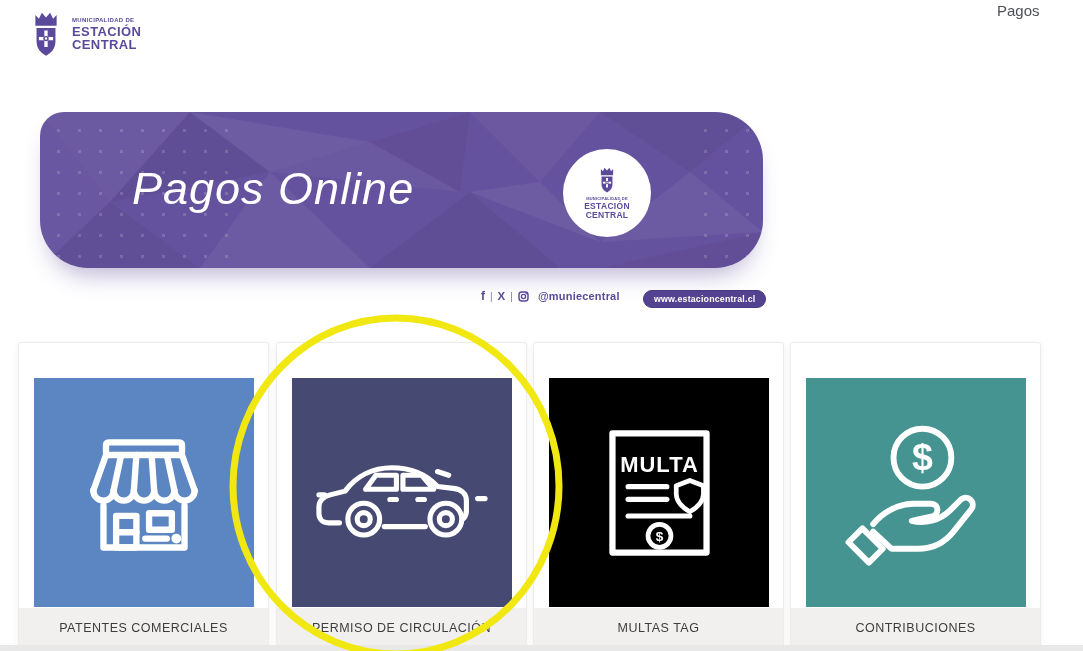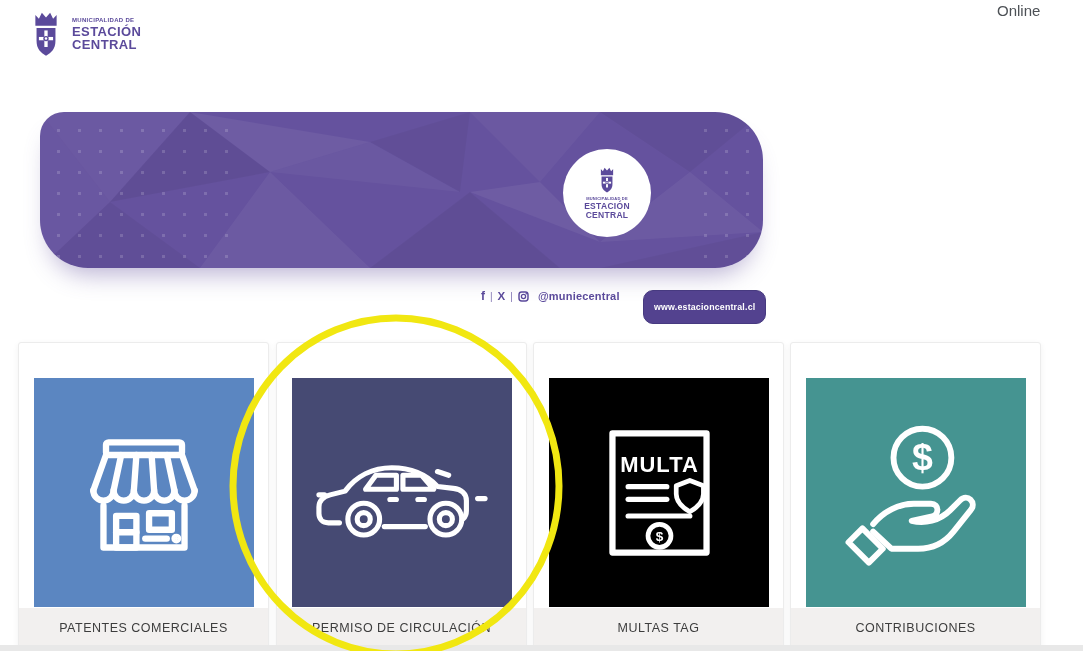--- a/index.html
+++ b/index.html
@@ -39,21 +39,21 @@
   .badge-text { color:#5b4a9b; text-align:center; line-height:1.15; margin-top:2px; }
   .badge-text .l1 { font-size:4px; font-weight:bold; letter-spacing:.2px; }
   .badge-text .l2, .badge-text .l3 { font-size:8.5px; font-weight:bold; letter-spacing:.3px; }
 
   
   .social { position:absolute; left:481px; top:288px; height:16px; display:flex; align-items:center; gap:5px; color:#5b4a9b; }
   .social .glyph { font-weight:bold; font-size:12px; cursor:pointer; }
   .social .sep { font-size:10px; opacity:.75; }
   .social .handle { font-size:11px; font-weight:bold; letter-spacing:.2px; margin-left:4px; }
   .pill {
-    position:absolute; left:643px; top:290px; height:14px; padding:16px 10px;
+    position:absolute; left:643px; top:290px; height:14px; padding:8px 10px;
     display:flex; align-items:center; border-radius:10px; border:1px solid #473a80;
     color:#fff; font-size:8.8px; font-weight:bold; letter-spacing:.2px; cursor:pointer;
   }
 
   
   .card {
     position:absolute; top:342px; width:251px; height:320px; background:#fff;
     border:1px solid #ececec; border-radius:3px; box-shadow:0 2px 6px rgba(0,0,0,.06); cursor:pointer;
   }
   .card.c1 { left:18px; }  .card.c2 { left:276px; }  .card.c3 { left:533px; }  .card.c4 { left:790px; }
@@ -87,41 +87,42 @@
       <circle cx="30" cy="51.8" r="4.6" fill="#5b4a9b"></circle>
       <circle cx="30" cy="51.8" r="2.1" fill="#fff"></circle>
     </svg>
     <div class="hdr-logo-text">
       <div class="l1">MUNICIPALIDAD DE</div>
       <div class="l2">ESTACIÓN</div>
       <div class="l3">CENTRAL</div>
     </div>
   </div>
 
-  <div class="nav-home">Online</div>
+  <div class="nav-home">Pagos</div>
 
   <div class="banner" style="background: rgb(101, 82, 158);">
     <svg class="facets" width="723" height="156">
       <polygon points="0,0 150,0 70,90" fill="rgba(255,255,255,.045)"></polygon>
       <polygon points="150,0 70,90 230,60" fill="rgba(0,0,0,.05)"></polygon>
       <polygon points="230,60 150,0 330,30" fill="rgba(255,255,255,.06)"></polygon>
       <polygon points="0,0 0,156 70,90" fill="rgba(255,255,255,.03)"></polygon>
       <polygon points="70,90 0,156 160,156" fill="rgba(0,0,0,.045)"></polygon>
       <polygon points="160,156 230,60 330,156" fill="rgba(255,255,255,.05)"></polygon>
       <polygon points="330,30 430,0 420,80" fill="rgba(0,0,0,.04)"></polygon>
       <polygon points="230,60 330,30 420,80" fill="rgba(255,255,255,.035)"></polygon>
       <polygon points="330,156 430,80 520,156" fill="rgba(0,0,0,.05)"></polygon>
       <polygon points="430,0 560,0 500,70" fill="rgba(255,255,255,.04)"></polygon>
       <polygon points="500,70 560,130 430,80" fill="rgba(255,255,255,.06)"></polygon>
       <polygon points="560,0 723,0 650,60" fill="rgba(0,0,0,.045)"></polygon>
       <polygon points="650,60 723,120 560,130" fill="rgba(255,255,255,.05)"></polygon>
       <polygon points="723,120 723,156 560,156" fill="rgba(0,0,0,.04)"></polygon>
     </svg>
     <div class="dots"></div>
     <div class="dots right"></div>
+    <div class="banner-title">Pagos Online</div>
     <div class="badge">
       <svg width="22" height="30" viewBox="0 0 60 88">
         <polygon fill="#5b4a9b" points="12,30 12,12 18,18 23,8 30,16 37,8 42,18 48,12 48,30"></polygon>
         <path fill="#5b4a9b" d="M14,34 h32 v22 c0,13 -7,20 -16,25 c-9,-5 -16,-12 -16,-25 z"></path>
         <rect x="27.2" y="38" width="5.6" height="28" fill="#fff"></rect>
         <rect x="18" y="49" width="24" height="5.6" fill="#fff"></rect>
         <circle cx="30" cy="51.8" r="4.6" fill="#5b4a9b"></circle>
         <circle cx="30" cy="51.8" r="2.1" fill="#fff"></circle>
       </svg>
       <div class="badge-text">

